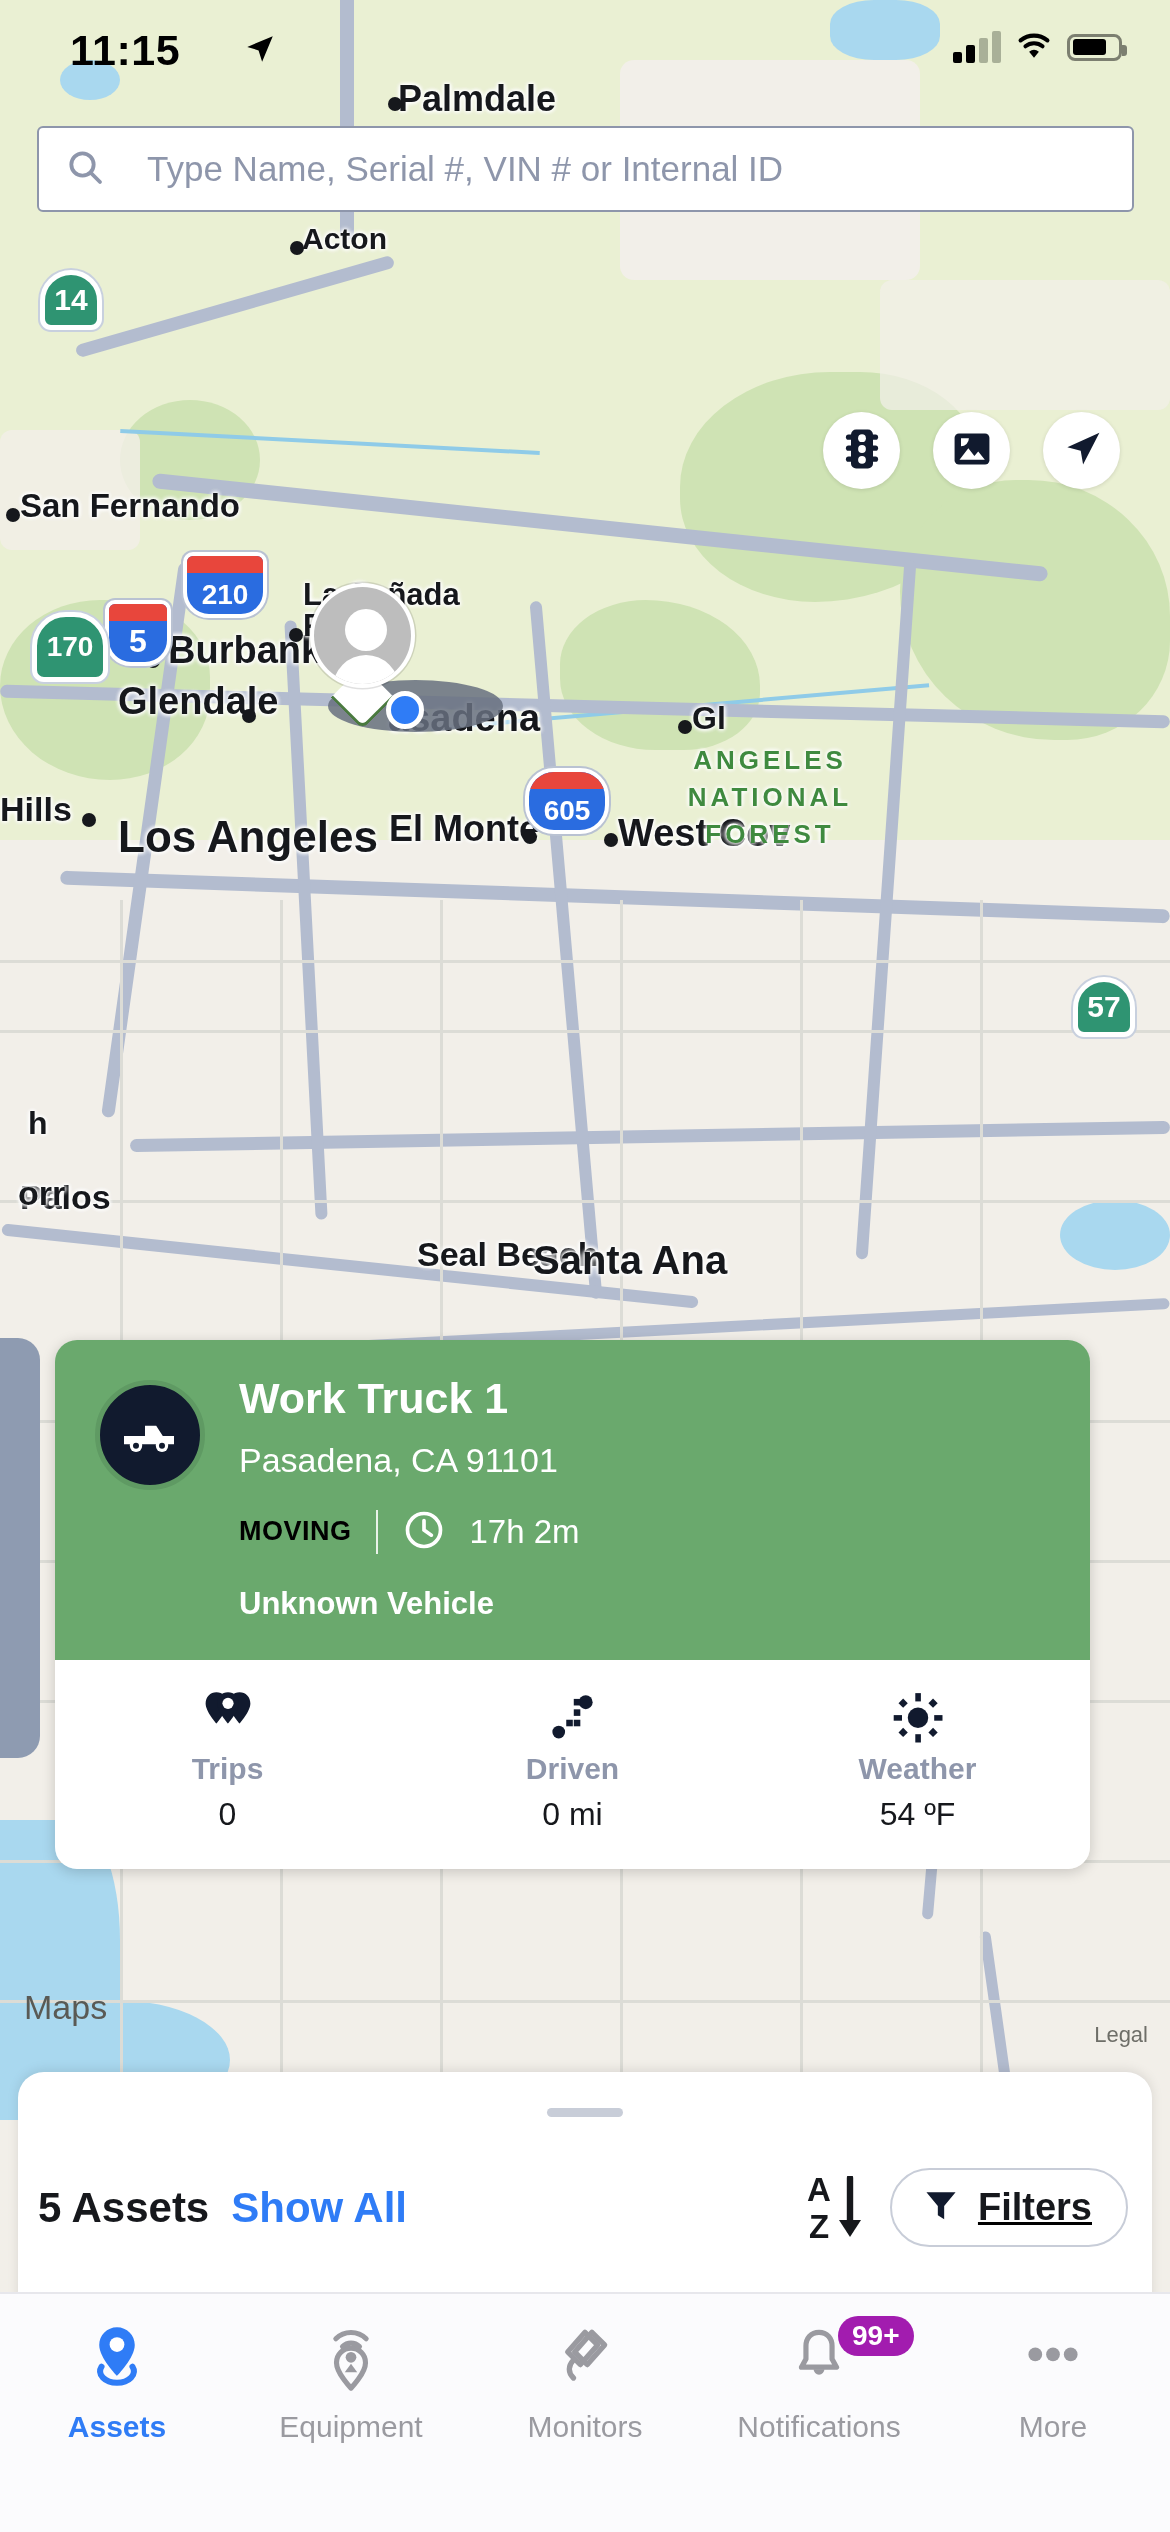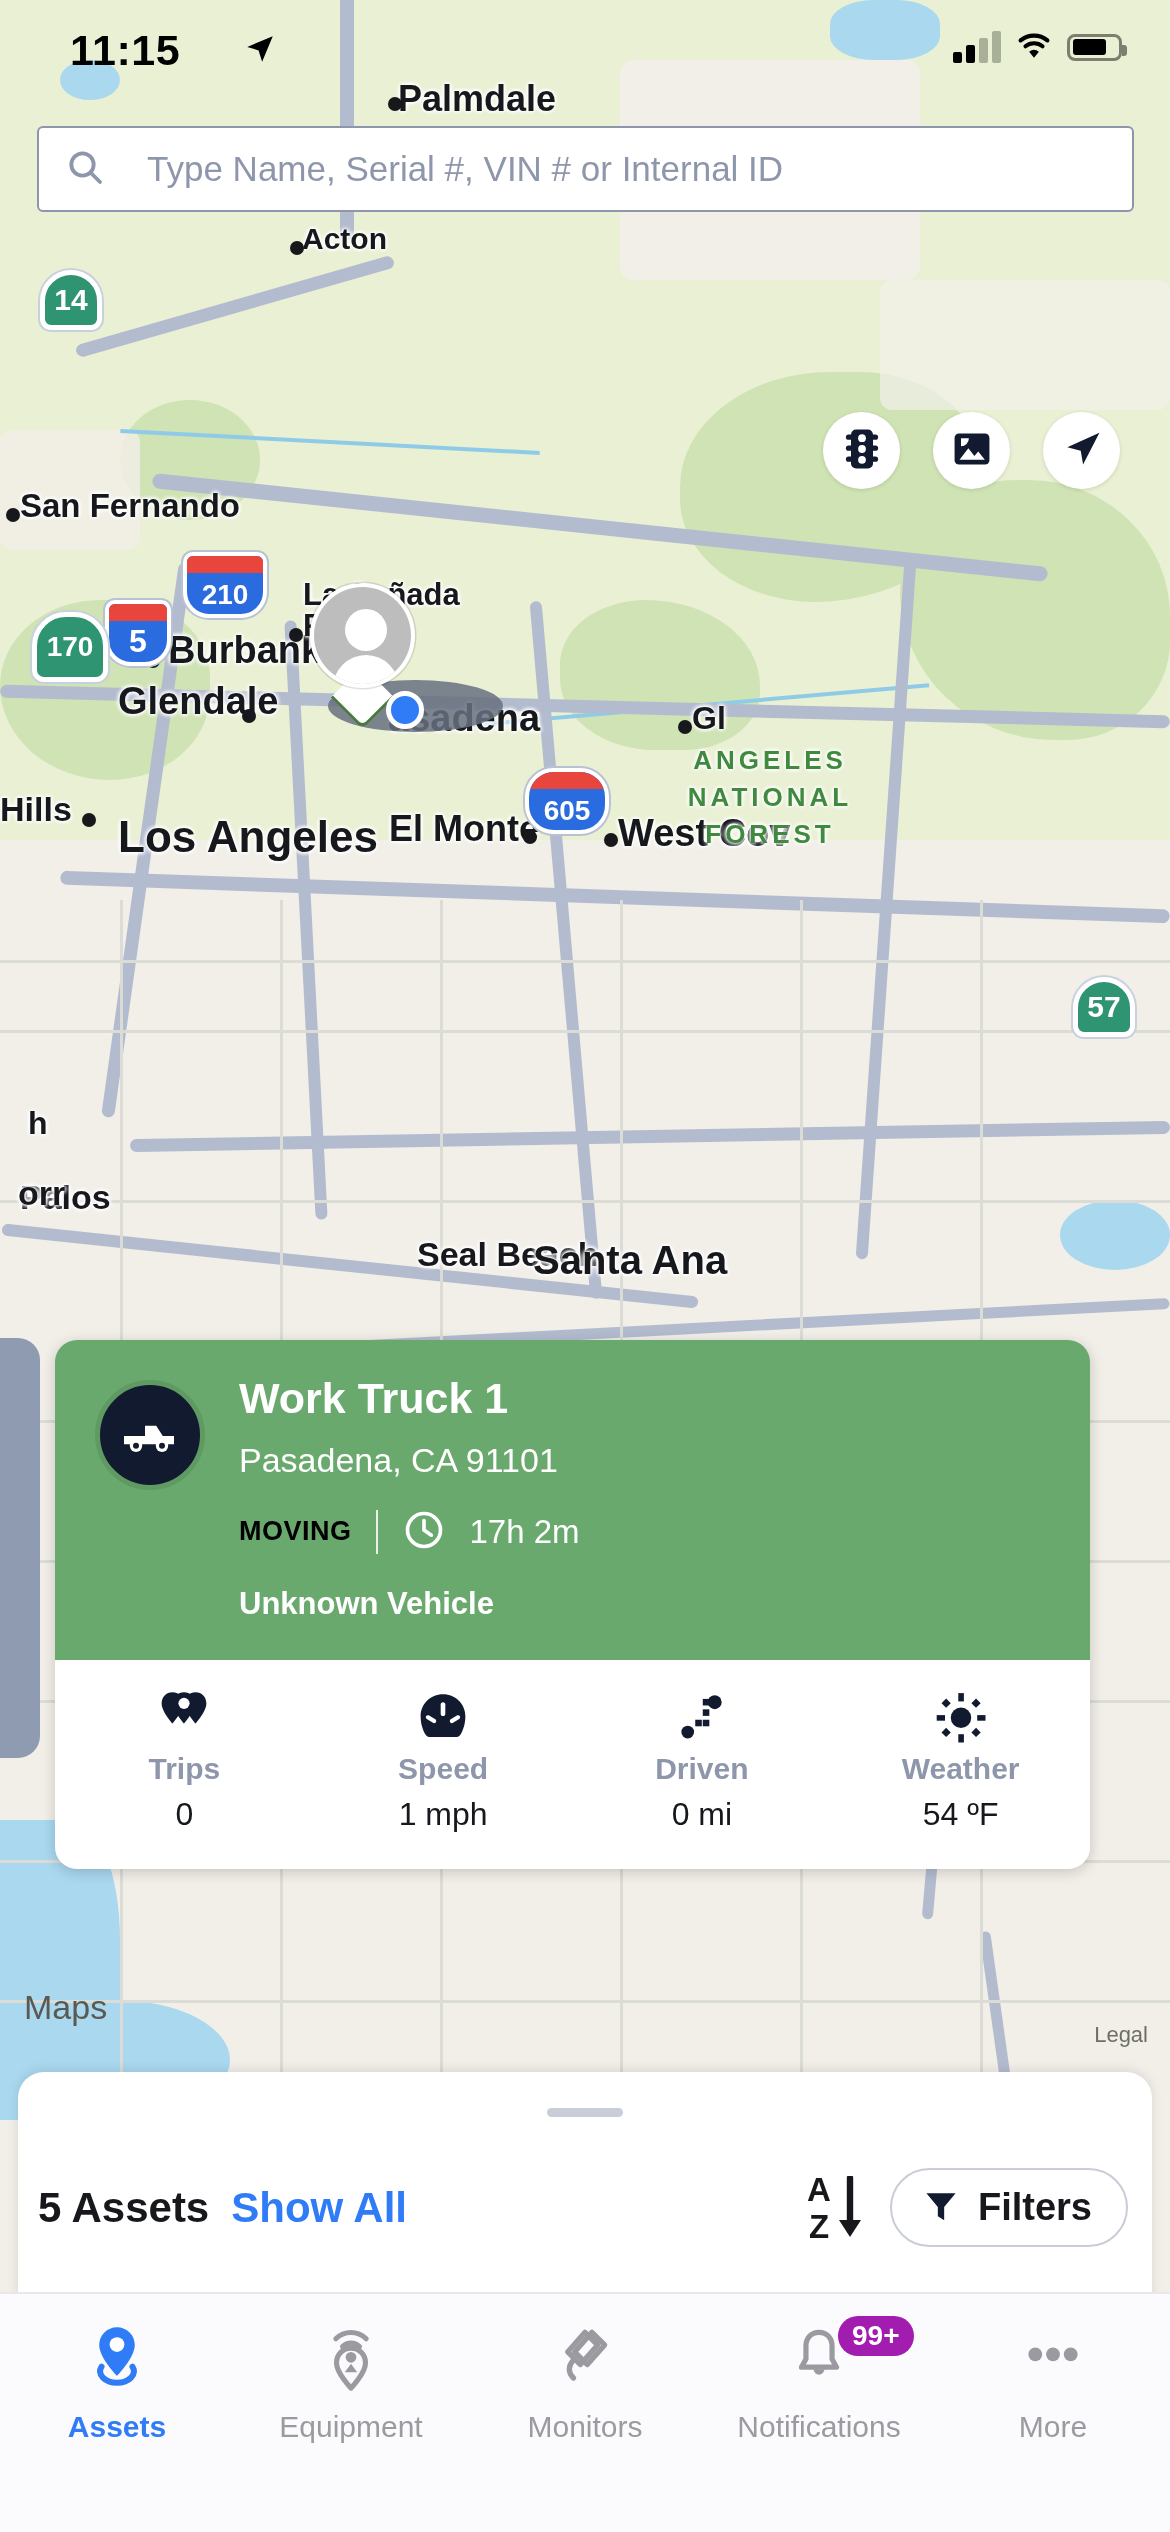--- a/index.html
+++ b/index.html
@@ -176,23 +176,24 @@
   }
   .sheet-row {
     position: absolute; left: 20px; right: 24px; top: 96px;
     display: flex; align-items: center;
   }
   .assets-count { font-size: 42px; font-weight: bold; color: #16181c; }
   .show-all { font-size: 42px; font-weight: bold; color: #2f7cf6; margin-left: 22px; }
   .sheet-right { margin-left: auto; display: flex; align-items: center; gap: 26px; }
   .sortaz { display: flex; align-items: center; }
   .filters-btn {
-    display: flex; align-items: center; gap: 18px;
+    display: flex; align-items: flex-start; gap: 18px;
     border: 2px solid #c8cdd8; border-radius: 44px;
     padding: 16px 34px 16px 30px;
+    text-decoration: underline;
   }
   .filters-label { font-size: 38px; font-weight: bold; color: #16181c; }
 
   
   .tabbar {
     position: absolute; left: 0; bottom: 0; width: 1170px; height: 240px;
     background: #fbfbfd; border-top: 2px solid #e7e7ec; z-index: 30;
     display: flex; align-items: flex-start; padding-top: 26px;
   }
   .tab { flex: 1 1 0; display: flex; flex-direction: column; align-items: center; gap: 10px; position: relative; }
@@ -455,32 +456,20 @@
               <path d="M14 1.2c3.2 0 5.6 2.5 5.6 5.8 0 4.2-5.6 10.4-5.6 10.4S8.4 11.2 8.4 7c0-3.3 2.4-5.8 5.6-5.8Z" fill="#111a2e"></path>
               <circle cx="14" cy="6.9" r="2.9" fill="#fff"></circle>
             </svg>
           </div>
           <div class="stat-label">Trips</div>
           <div class="stat-value">0</div>
         </div>
         <div class="stat">
           <div class="stat-icon">
             <svg width="54" height="56" viewBox="0 0 28 29">
-              <path d="M14 2.2c6.6 0 11.6 5.1 11.6 11.4 0 4.2-1.3 7.6-2.6 9.6-.5.8-1.4 1.2-2.3 1.2H7.3c-.9 0-1.8-.4-2.3-1.2-1.3-2-2.6-5.4-2.6-9.6C2.4 7.3 7.4 2.2 14 2.2Z" fill="#111a2e"></path>
-              <path d="M12.8 7.4c0-.6.5-1.1 1.2-1.1s1.2.5 1.2 1.1v5c0 .6-.5 1.1-1.2 1.1s-1.2-.5-1.2-1.1Z" fill="#fff"></path>
-              <path d="M5.6 15c-.5-.3-.7-1-.3-1.5.3-.5 1-.6 1.5-.3l3.2 2c.5.3.6 1 .3 1.5s-1 .6-1.5.3Z" fill="#fff"></path>
-              <path d="M22.4 15c.5-.3.7-1 .3-1.5-.3-.5-1-.6-1.5-.3l-3.2 2c-.5.3-.6 1-.3 1.5s1 .6 1.5.3Z" fill="#fff"></path>
-            </svg>
-          </div>
-          <div class="stat-label">Speed</div>
-          <div class="stat-value">1 mph</div>
-        </div>
-        <div class="stat">
-          <div class="stat-icon">
-            <svg width="54" height="56" viewBox="0 0 28 29">
               <circle cx="20.6" cy="6.3" r="3.6" fill="#111a2e"></circle>
               <circle cx="6.6" cy="21.8" r="3.3" fill="#111a2e"></circle>
               <rect x="14.4" y="4.6" width="3.4" height="3.4" fill="#111a2e"></rect>
               <rect x="14.4" y="10" width="3.4" height="3.4" fill="#111a2e"></rect>
               <rect x="14.4" y="15.4" width="3.4" height="3.4" fill="#111a2e"></rect>
               <rect x="10.5" y="15.4" width="3.4" height="3.4" fill="#111a2e"></rect>
             </svg>
           </div>
           <div class="stat-label">Driven</div>
           <div class="stat-value">0 mi</div>

